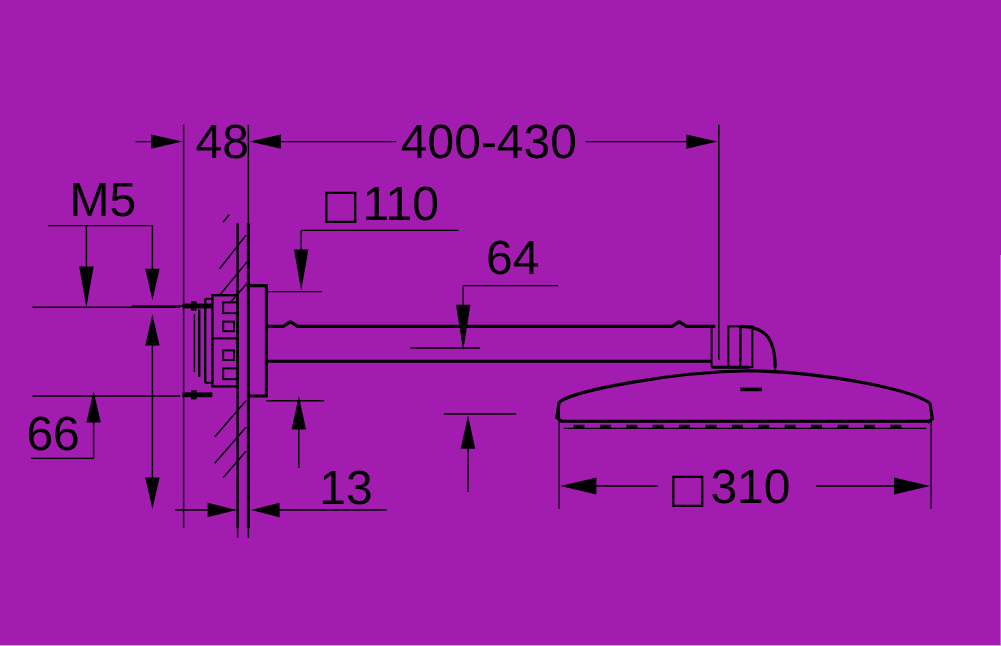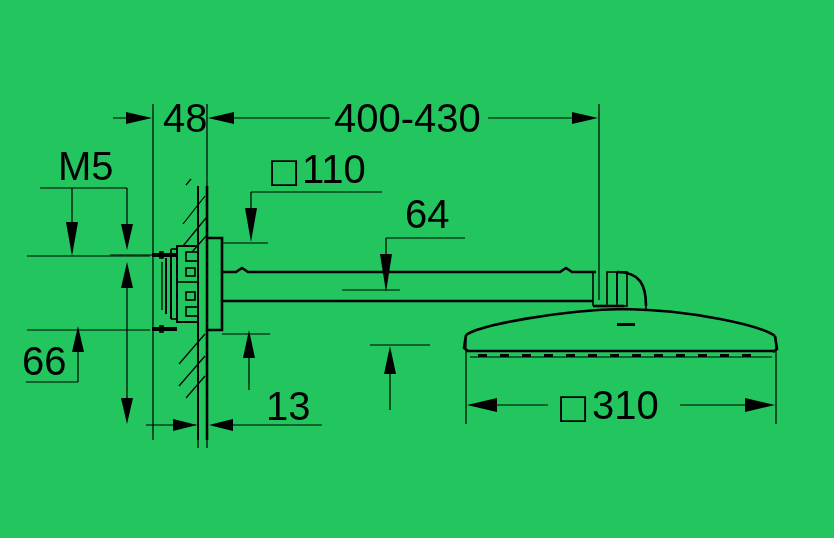--- a/index.html
+++ b/index.html
@@ -7,21 +7,21 @@
     padding: 0;
     background: #ffffff;
   }
   body {
     font-family: "Liberation Sans", sans-serif;
   }
   #drawing-root {
     position: relative;
     width: 834px;
     height: 538px;
-    background: #22c55e;
+    background: #a21caf;
     overflow: hidden;
   }
   #tech-svg {
     position: absolute;
     left: 0;
     top: 0;
     width: 834px;
     height: 538px;
   }
   .dim-text {

